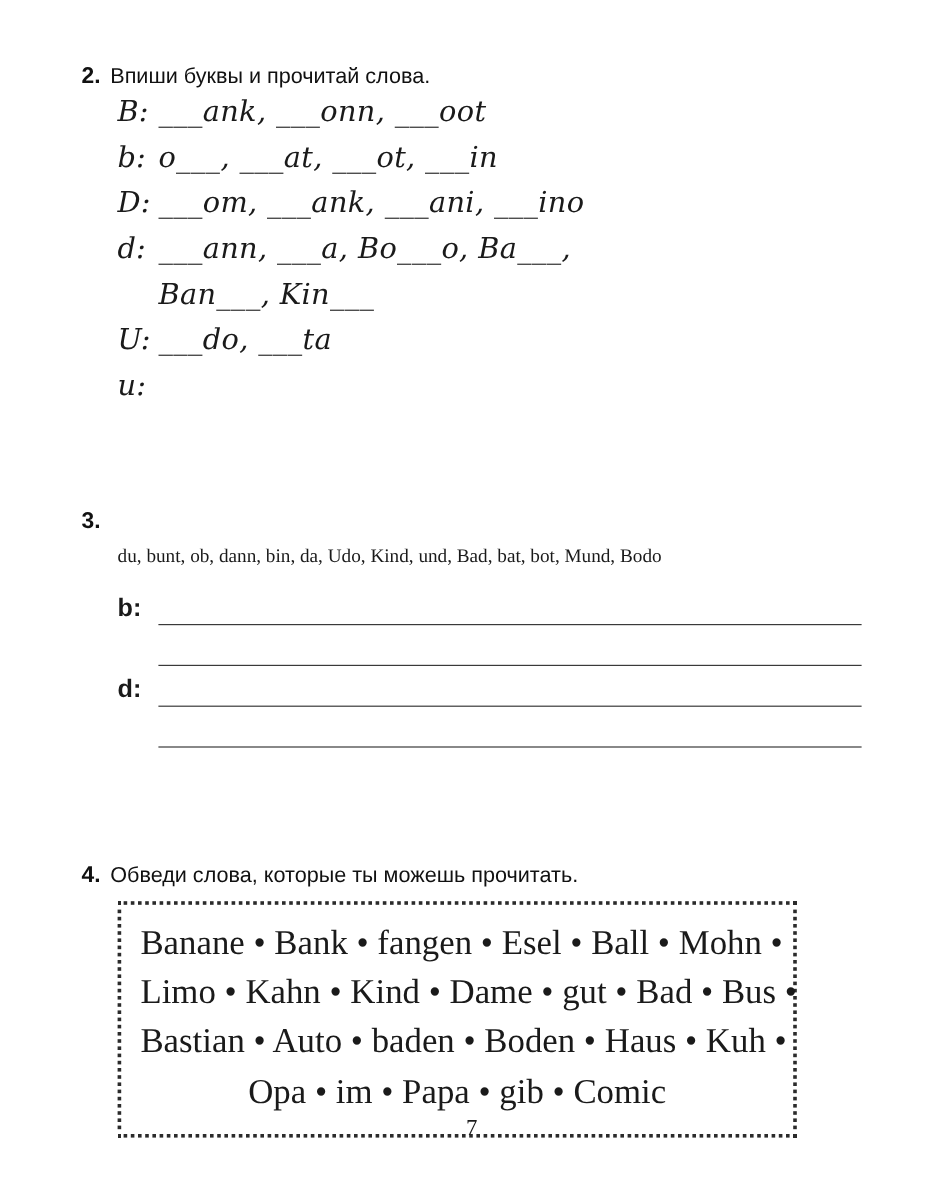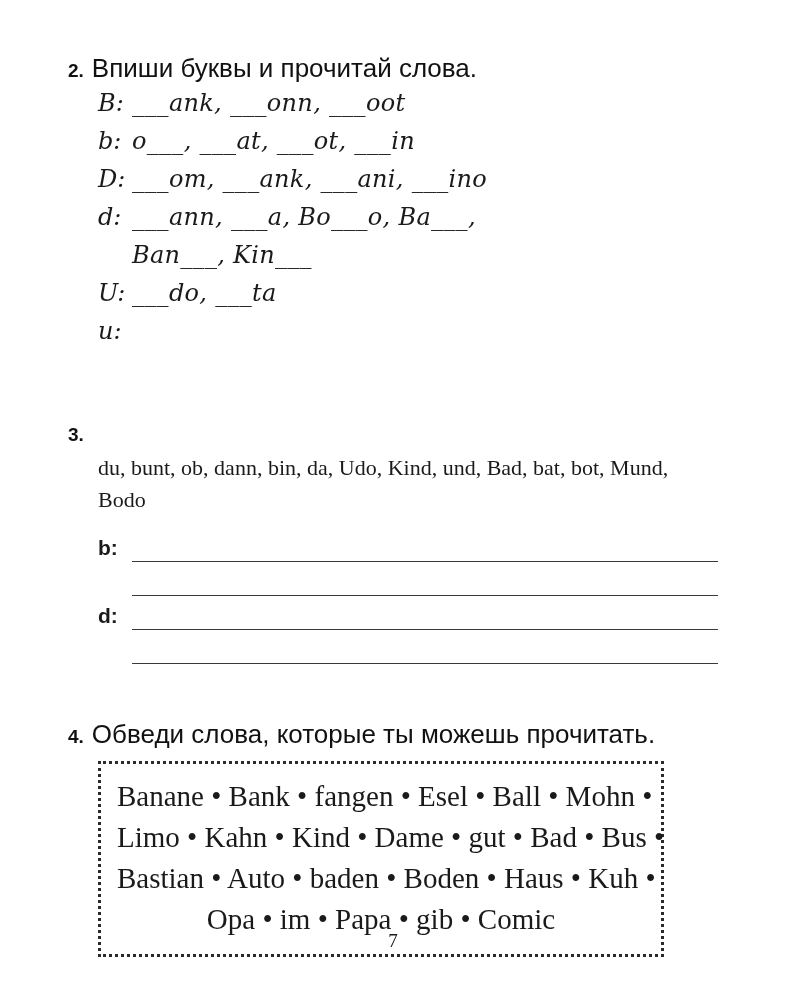--- a/index.html
+++ b/index.html
@@ -36,21 +36,21 @@
     margin-bottom: 6px;
   }
   .ex-num {
     font-family: "Liberation Sans", sans-serif;
     font-weight: bold;
     font-size: 19px;
     color: #111;
   }
   .ex-title {
     font-family: "Liberation Sans", sans-serif;
-    font-size: 26px;
+    font-size: 18px;
     color: #111;
     line-height: 1.25;
   }
   .ex-title b {
     font-weight: bold;
   }
 
   
   #exercise-2 { top: 52px; }
   .hw-list {
@@ -75,21 +75,21 @@
   }
   .hw-text {
     letter-spacing: 0.3px;
   }
   .hw-row.indent .hw-label { visibility: hidden; }
 
   
   #exercise-3 { top: 424px; }
   .words-line {
     font-family: "Liberation Serif", serif;
-    font-size: 22px;
+    font-size: 16px;
     line-height: 1.45;
     margin-left: 30px;
     margin-top: 6px;
     color: #1a1a1a;
     max-width: 600px;
   }
   .write-group {
     margin-left: 30px;
     margin-top: 12px;
   }

